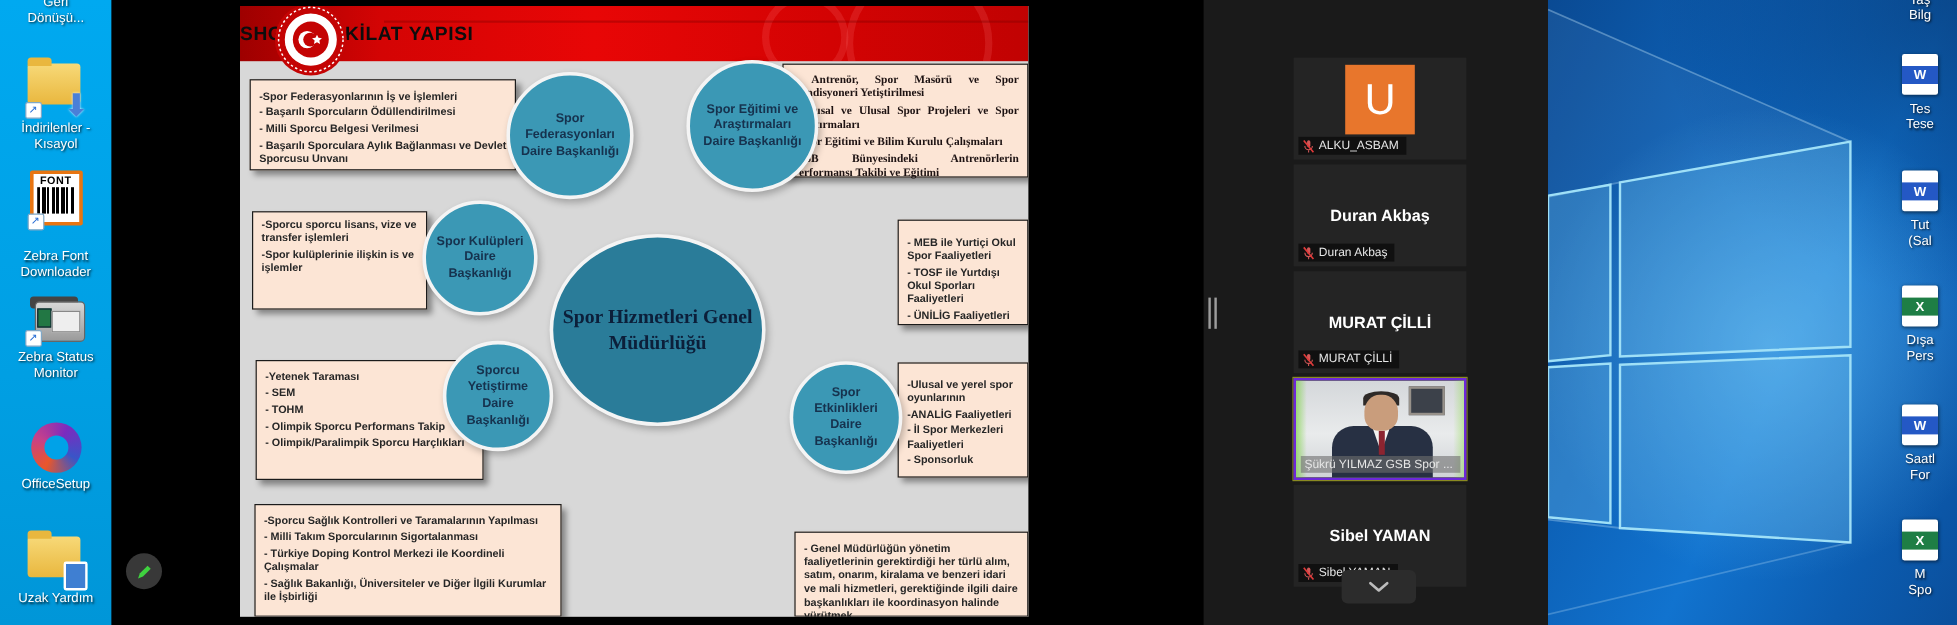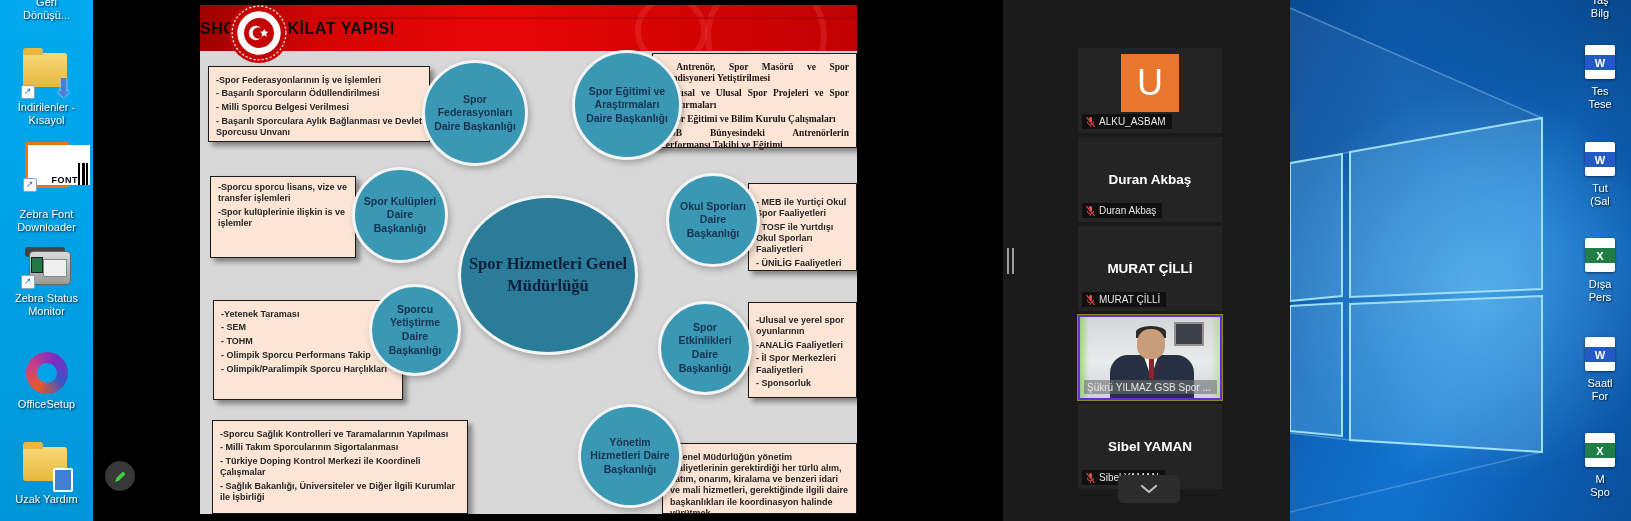--- a/index.html
+++ b/index.html
@@ -18,21 +18,21 @@
   .folder{position:relative;width:44px;height:34px;background:linear-gradient(180deg,#f7d978,#e9b73e);
     border-radius:3px;}
   .folder:before{content:"";position:absolute;left:0;top:-5px;width:20px;height:7px;
     background:#e9b73e;border-radius:3px 3px 0 0;}
   .dl-arrow{position:absolute;right:-4px;bottom:-4px;font-size:26px;line-height:1;color:#4a7fd8;
     text-shadow:0 0 2px #fff;}
   .doc-blue{position:absolute;right:-2px;bottom:-3px;width:16px;height:20px;background:#3f7fd2;
     border:2px solid #fff;border-radius:2px;}
   
   .zebrafont{width:44px;height:46px;background:#e87511;border-radius:2px;padding:3px;box-sizing:border-box;}
-  .zf-inner{width:100%;height:100%;background:#fff;display:flex;flex-direction:row;align-items:flex-end;padding-left:24px;}
+  .zf-inner{width:100%;height:100%;background:#fff;display:flex;flex-direction:column;align-items:center;}
   .zf-txt{font-size:9px;font-weight:bold;color:#000;letter-spacing:.5px;}
   .barcode{width:32px;height:22px;margin-top:1px;
     background:repeating-linear-gradient(90deg,#000 0 2px,#fff 2px 4px,#000 4px 7px,#fff 7px 8px);}
   
   .printer{width:48px;height:38px;position:relative;}
   .pr-body{position:absolute;inset:4px 0 0 6px;background:linear-gradient(180deg,#d8d8d8,#9a9a9a);
     border-radius:4px;border:1px solid #666;}
   .pr-top{position:absolute;left:2px;top:0;width:40px;height:10px;background:#444;border-radius:3px;}
   .pr-screen{position:absolute;left:8px;top:10px;width:10px;height:14px;background:#274;border:1px solid #123;}
   .pr-slot{position:absolute;right:4px;top:12px;width:22px;height:16px;background:#eee;border:1px solid #888;}
@@ -245,31 +245,25 @@
 
       <div class="circle" style="left:222px;top:55px;width:106px;height:106px">
           <span>Spor Federasyonları Daire Başkanlığı</span>
         </div>
       <div class="circle" style="left:372px;top:45px;width:110px;height:110px">
           <span>Spor Eğitimi ve Araştırmaları Daire Başkanlığı</span>
         </div>
       <div class="circle" style="left:152px;top:162px;width:96px;height:96px">
           <span>Spor Kulüpleri Daire Başkanlığı</span>
         </div>
-      <div class="circle" style="left:466px;top:168px;width:94px;height:94px">
-          <span>Okul Sporları Daire Başkanlığı</span>
-        </div>
       <div class="circle" style="left:169px;top:279px;width:92px;height:92px">
           <span>Sporcu Yetiştirme Daire Başkanlığı</span>
         </div>
       <div class="circle" style="left:458px;top:296px;width:94px;height:94px">
           <span>Spor Etkinlikleri Daire Başkanlığı</span>
-        </div>
-      <div class="circle" style="left:378px;top:399px;width:104px;height:104px">
-          <span>Yönetim Hizmetleri Daire Başkanlığı</span>
         </div>
       <div class="circle center" style="left:258px;top:190px;width:180px;height:160px">
           <span>Spor Hizmetleri Genel Müdürlüğü</span>
         </div>
     </div>
 
     <div class="pencil-btn">
       <svg width="16" height="16" viewBox="0 0 16 16">
         <path d="M3 14l1.6-4.2L11 3.4 13.6 6 7.2 12.4 3 14z" fill="#3fd13f"></path>
       </svg>

